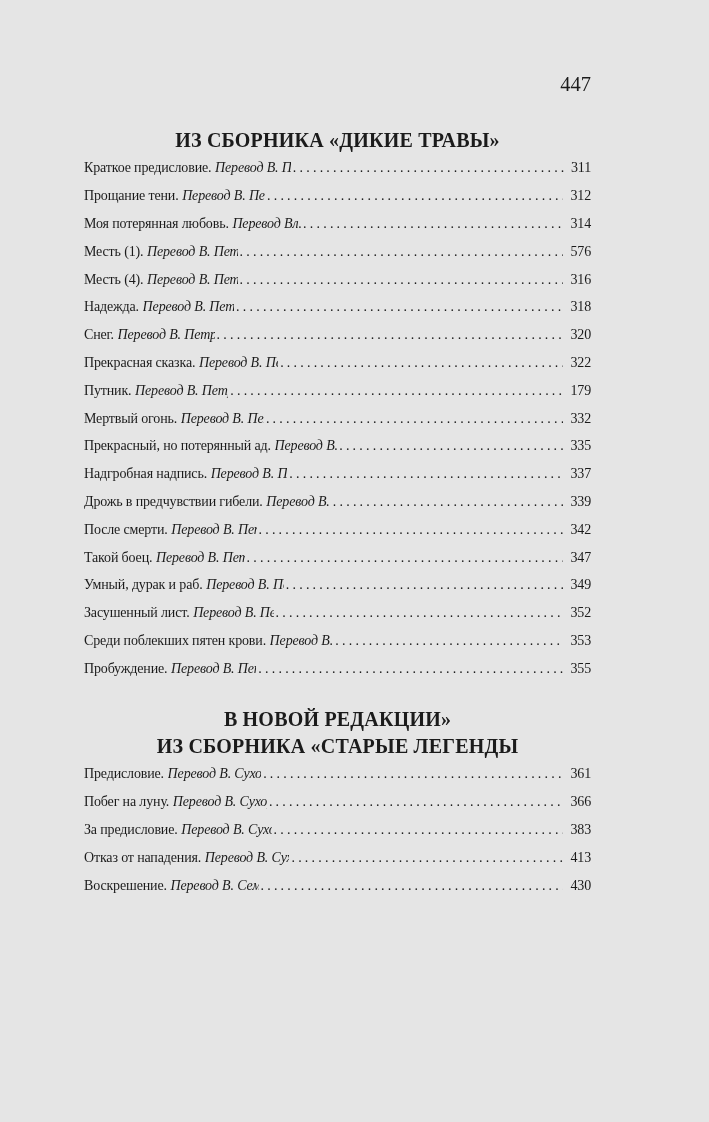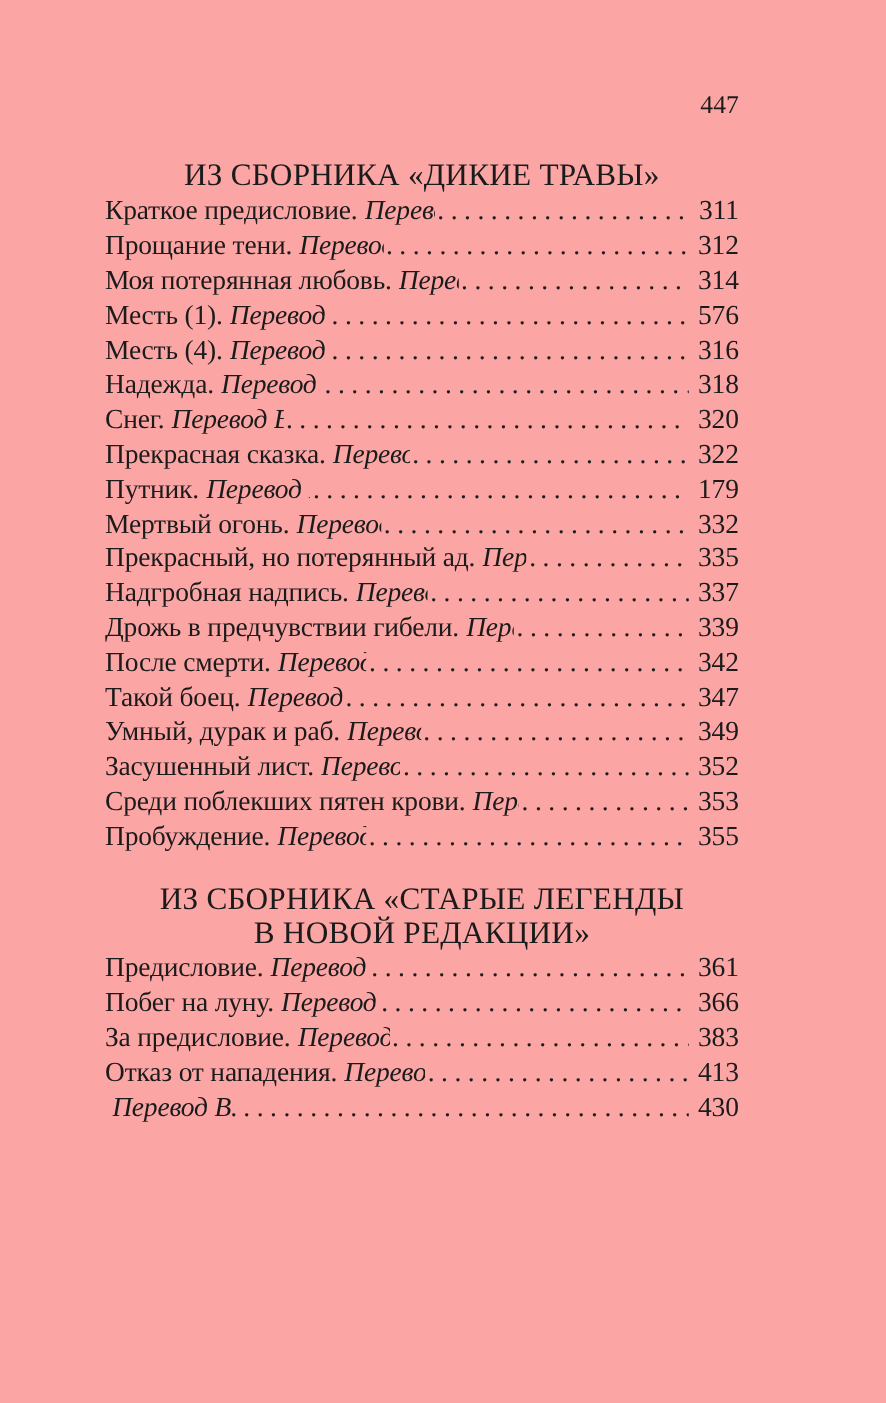--- a/index.html
+++ b/index.html
@@ -4,21 +4,21 @@
 <style>
   html, body {
     margin: 0;
     padding: 0;
     background: #ffffff;
   }
   .sheet {
     position: relative;
     width: 709px;
     height: 1122px;
-    background: #fca5a5;
+    background: #e5e5e5;
     color: #1b1b1b;
     font-family: "Liberation Serif", "DejaVu Serif", serif;
     overflow: hidden;
   }
   .folio {
     position: absolute;
     top: 71px;
     left: 84px;
     width: 507px;
     text-align: right;
@@ -29,36 +29,36 @@
     position: absolute;
     top: 127px;
     left: 84px;
     width: 507px;
   }
   .toc-section + .toc-section {
     margin-top: 23px;
   }
   .heading {
     margin: 0;
-    font-weight: 400;
-    font-size: 25px;
+    font-weight: 700;
+    font-size: 20px;
     line-height: 27.4px;
     text-align: center;
     letter-spacing: 0.2px;
   }
   .heading-line { display: block; }
   .rows {
     list-style: none;
     margin: 0;
     padding: 0;
   }
   .row {
     display: flex;
     align-items: baseline;
-    font-size: 22px;
+    font-size: 14px;
     line-height: 27.8px;
     height: 27.8px;
     letter-spacing: -0.15px;
   }
   .t-title {
     white-space: pre;
     flex: 0 0 auto;
   }
   .t-translator {
     font-style: italic;
@@ -225,22 +225,22 @@
     <span class="t-title">Пробуждение.</span>
             <span class="t-translator">Перевод В. Петрова</span>
             <span class="leader" aria-hidden="true"></span>
             <span class="t-page">355</span>
   </li>
 </ul>
   </section>
 
   <section class="toc-section">
     <h2 class="heading">
+          <span class="heading-line">В НОВОЙ РЕДАКЦИИ»</span>
           <span class="heading-line">ИЗ СБОРНИКА «СТАРЫЕ ЛЕГЕНДЫ</span>
-          <span class="heading-line">В НОВОЙ РЕДАКЦИИ»</span>
         </h2>
     <ul class="rows">
   <li class="row">
     <span class="t-title">Предисловие.</span>
             <span class="t-translator">Перевод В. Сухорукова</span>
             <span class="leader" aria-hidden="true"></span>
             <span class="t-page">361</span>
   </li>
 
   <li class="row">
@@ -258,20 +258,21 @@
   </li>
 
   <li class="row">
     <span class="t-title">Отказ от нападения.</span>
             <span class="t-translator">Перевод В. Сухорукова</span>
             <span class="leader" aria-hidden="true"></span>
             <span class="t-page">413</span>
   </li>
 
   <li class="row">
+    <span class="t-title">Воскрешение.</span>
             <span class="t-translator">Перевод В. Семанова</span>
             <span class="leader" aria-hidden="true"></span>
             <span class="t-page">430</span>
   </li>
 </ul>
   </section>
 </main>
 </div>
 
 </body></html>

